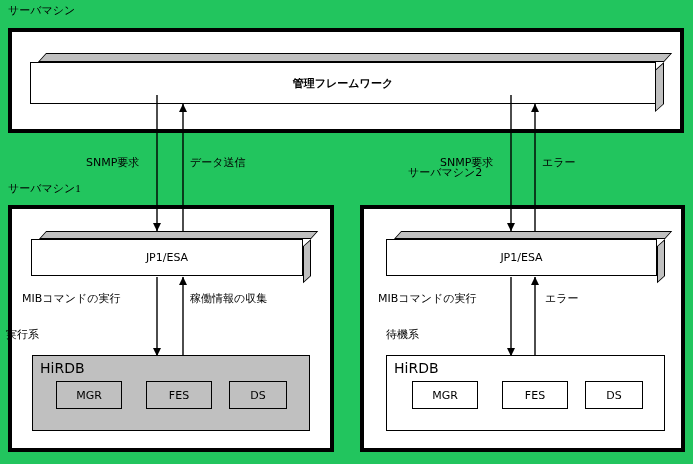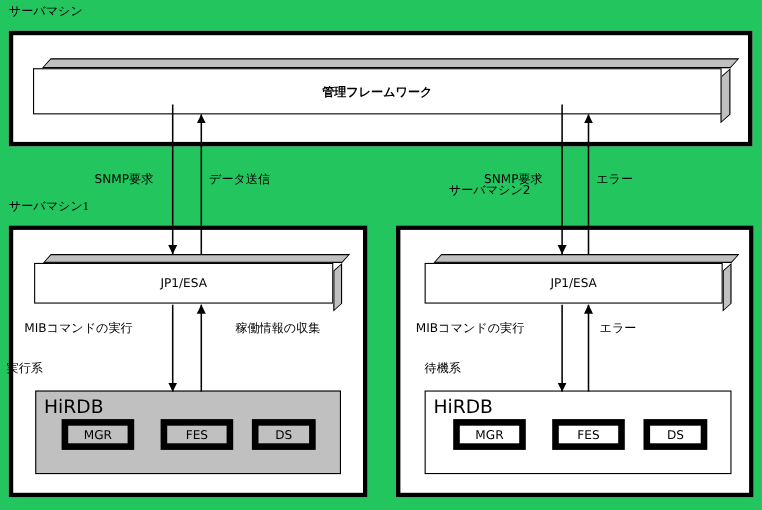--- a/index.html
+++ b/index.html
@@ -68,28 +68,28 @@
     position: absolute;
     box-sizing: border-box;
     border: 1px solid #000000;
   }
   .hirdb.shaded { background: #c0c0c0; }
   .hirdb.plain  { background: #ffffff; }
   .hirdb-title {
     position: absolute;
     left: 7px;
     top: 4px;
-    font-size: 17px;
+    font-size: 14px;
     color: #000000;
     white-space: nowrap;
   }
   .comp {
     position: absolute;
     box-sizing: border-box;
-    border: 6px solid #000000;
+    border: 1px solid #000000;
     display: flex;
     align-items: center;
     justify-content: center;
     font-size: 11px;
     color: #000000;
   }
   .comp.shaded { background: #c0c0c0; }
   .comp.plain  { background: #ffffff; }
   svg.arrows {
     position: absolute;
@@ -125,21 +125,21 @@
 
   <div class="frame" style="left:8px; top:205px; width:326px; height:247px;"></div>
 
   <div class="slab" style="left:31px; top:231px; width:280px; height:45px;">
     <div class="top" style="width:272px; height:8px; transform:skewX(-42deg); transform-origin:bottom left; left:8px;"></div>
     <div class="side" style="width:8px; height:37px; transform:skewY(-42deg); transform-origin:top right; top:8px;"></div>
     <div class="front" style="width:272px; height:37px;">JP1/ESA</div>
   </div>
 
   <div class="lbl" style="left:22px; top:292px;">MIBコマンドの実行</div>
-  <div class="lbl" style="left:190px; top:292px;margin-left:24px;">稼働情報の収集</div>
+  <div class="lbl" style="left:190px; top:292px;">稼働情報の収集</div>
 
   <div class="lbl" style="left:6px; top:328px;">実行系</div>
 
   <div class="hirdb shaded" style="left:32px; top:355px; width:278px; height:76px;">
     <div class="hirdb-title">HiRDB</div>
     <div class="comp shaded" style="left:23px; top:25px; width:66px; height:28px;">MGR</div>
     <div class="comp shaded" style="left:113px; top:25px; width:66px; height:28px;">FES</div>
     <div class="comp shaded" style="left:196px; top:25px; width:58px; height:28px;">DS</div>
   </div>
 

